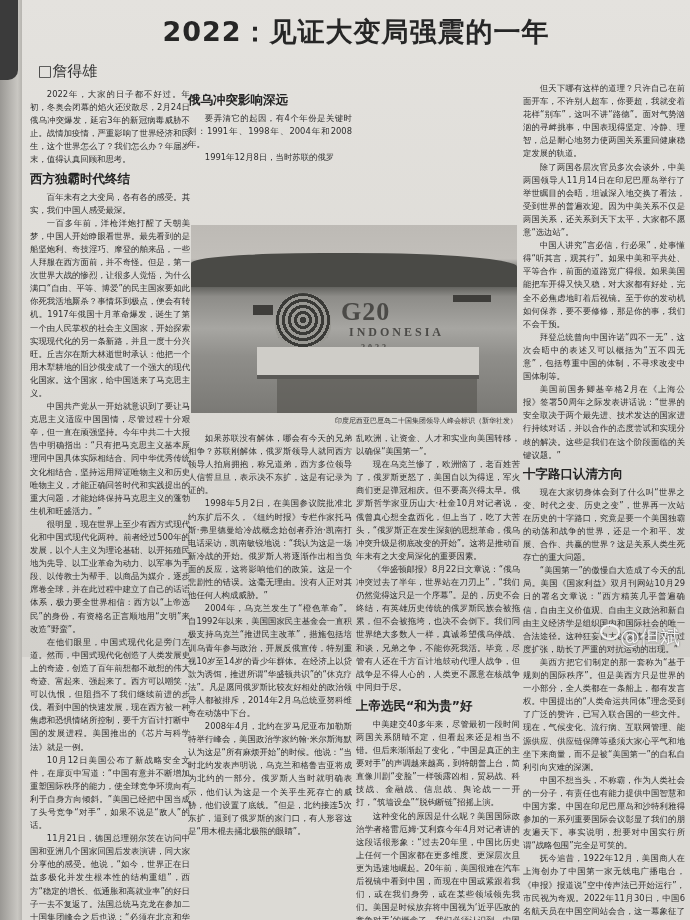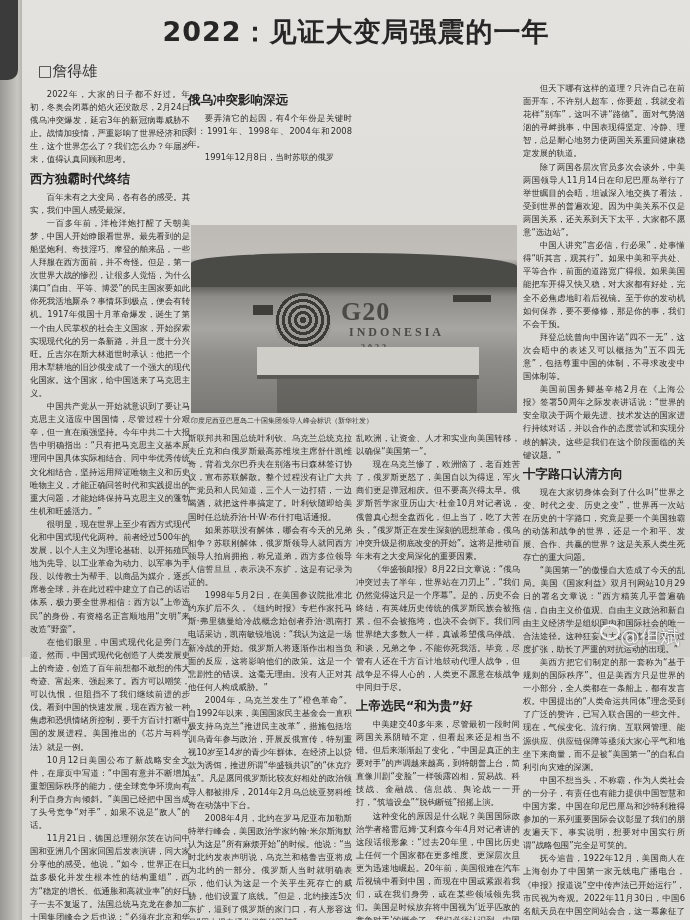--- a/index.html
+++ b/index.html
@@ -76,21 +76,21 @@
     position:absolute; left:158px; top:100px; font-size:12px; font-weight:bold;
     color:#4b4a47; letter-spacing:3px;
   }
   .photo .yr {
     position:absolute; left:170px; top:110px; font-size:8px; font-weight:bold;
     color:#4b4a47; letter-spacing:3px;margin-top:8px;
   }
   .photo .boat1 { position:absolute; left:62px; top:80px; width:20px; height:10px; background:#3e3d3a; }
   .photo .boat2 { position:absolute; left:262px; top:70px; width:38px; height:7px; background:#3e3d3a; }
   .caption {
-    position:absolute; left:169px; top:416px; width:326px; text-align:left;
+    position:absolute; left:169px; top:416px; width:326px; text-align:right;
     font-size:7px; color:#333;
   }
   .watermark {
     position:absolute; right:10px; bottom:6px; font-size:20px; color:#f4f4f4;
     text-shadow:0 0 2px #555; display:flex; align-items:flex-start; 
   }
   .watermark .weibo {
     width:16px; height:12px; border:2px solid #f4f4f4; border-radius:50%;
     box-shadow:0 0 2px #555;
   }
@@ -148,21 +148,20 @@
     <div class="ornament"></div>
     <div class="g20">G20</div>
     <div class="indo">INDONESIA</div>
     <div class="yr">2022</div>
     <div class="platform"></div>
     <div class="reflection"></div>
   </div>
   <div class="caption">印度尼西亚巴厘岛二十国集团领导人峰会标识（新华社发）</div>
 
   <div class="col c2b">
-    <p class="noindent">斯联邦共和国总统叶利钦、乌克兰总统克拉夫丘克和白俄罗斯最高苏维埃主席舒什凯维奇，背着戈尔巴乔夫在别洛韦日森林签订协议，宣布苏联解散。整个过程没有让广大共产党员和人民知道，三个人一边打猎，一边喝酒，就把这件事搞定了。叶利钦随即给美国时任总统乔治·H·W·布什打电话通报。</p>
     <p>如果苏联没有解体，哪会有今天的兄弟相争？苏联刚解体，俄罗斯领导人就同西方领导人拍肩拥抱，称兄道弟，西方多位领导人信誓旦旦，表示决不东扩，这是有记录为证的。</p>
     <p>1998年5月2日，在美国参议院批准北约东扩后不久，《纽约时报》专栏作家托马斯·弗里德曼给冷战概念始创者乔治·凯南打电话采访，凯南敏锐地说：“我认为这是一场新冷战的开始。俄罗斯人将逐渐作出相当负面的反应，这将影响他们的政策。这是一个悲剧性的错误。这毫无理由。没有人正对其他任何人构成威胁。”</p>
     <p>2004年，乌克兰发生了“橙色革命”。自1992年以来，美国国家民主基金会一直积极支持乌克兰“推进民主改革”，措施包括培训乌青年参与政治，开展反俄宣传，特别重视10岁至14岁的青少年群体。在经济上以贷款为诱饵，推进所谓“华盛顿共识”的“休克疗法”。凡是愿同俄罗斯比较友好相处的政治领导人都被排斥，2014年2月乌总统亚努科维奇在动荡中下台。</p>
     <p>2008年4月，北约在罗马尼亚布加勒斯特举行峰会，美国政治学家约翰·米尔斯海默认为这是“所有麻烦开始”的时候。他说：“当时北约发表声明说，乌克兰和格鲁吉亚将成为北约的一部分。俄罗斯人当时就明确表示，他们认为这是一个关乎生死存亡的威胁，他们设置了底线。”但是，北约接连5次东扩，逼到了俄罗斯的家门口，有人形容这是“用木棍去捅北极熊的眼睛”。</p>
   </div>
 
   <div class="col c3b">
     <p class="noindent">乱欧洲，让资金、人才和实业向美国转移，以确保“美国第一”。</p>
     <p>现在乌克兰惨了，欧洲恼了，老百姓苦了，俄罗斯更怒了，美国自以为得逞，军火商们更是弹冠相庆。但不要高兴得太早。俄罗斯哲学家亚历山大·杜金10月对记者说，俄曾真心想全盘西化，但上当了，吃了大苦头，“俄罗斯正在发生深刻的思想革命，俄乌冲突升级是彻底改变的开始”。这将是推动百年未有之大变局深化的重要因素。</p>
     <p>《华盛顿邮报》8月22日文章说：“俄乌冲突过去了半年，世界站在刀刃上”，“我们仍然觉得这只是一个序幕”。是的，历史不会终结，有英雄历史传统的俄罗斯民族会被拖累，但不会被拖垮，也决不会倒下。我们同世界绝大多数人一样，真诚希望俄乌停战、和谈，兄弟之争，不能你死我活。毕竟，尽管有人还在千方百计地鼓动代理人战争，但战争是不得人心的，人类更不愿意在核战争中同归于尽。</p>

